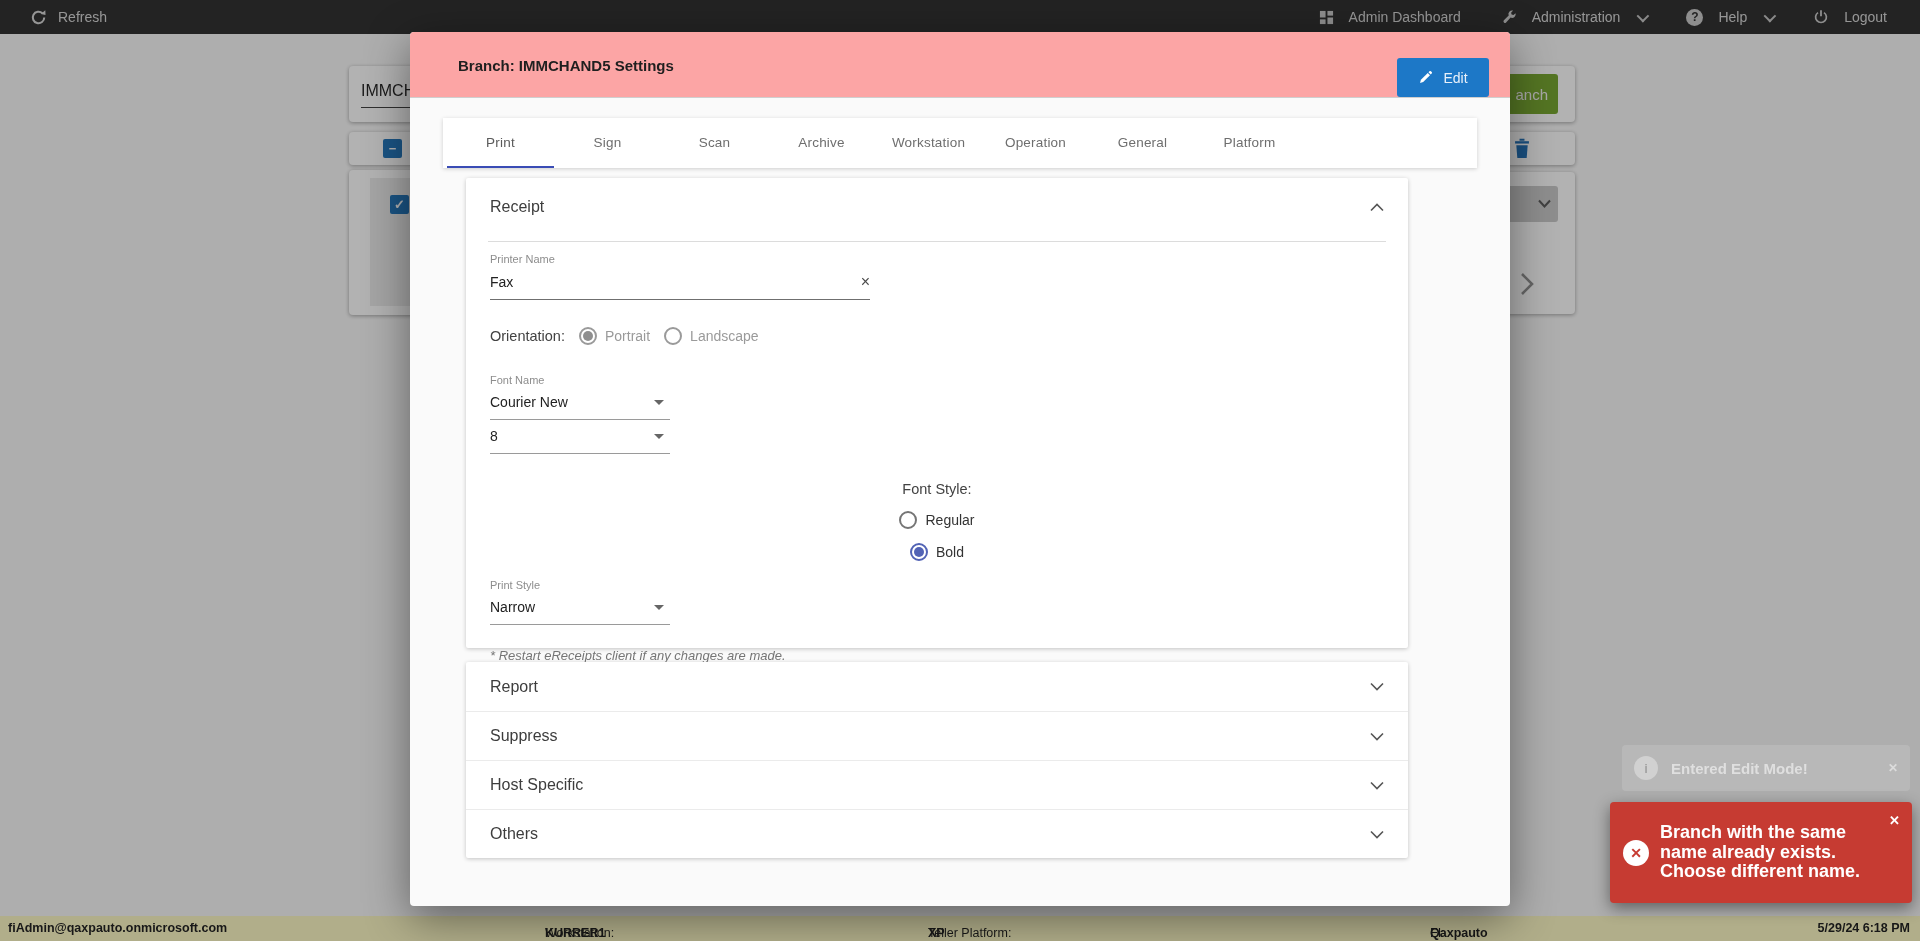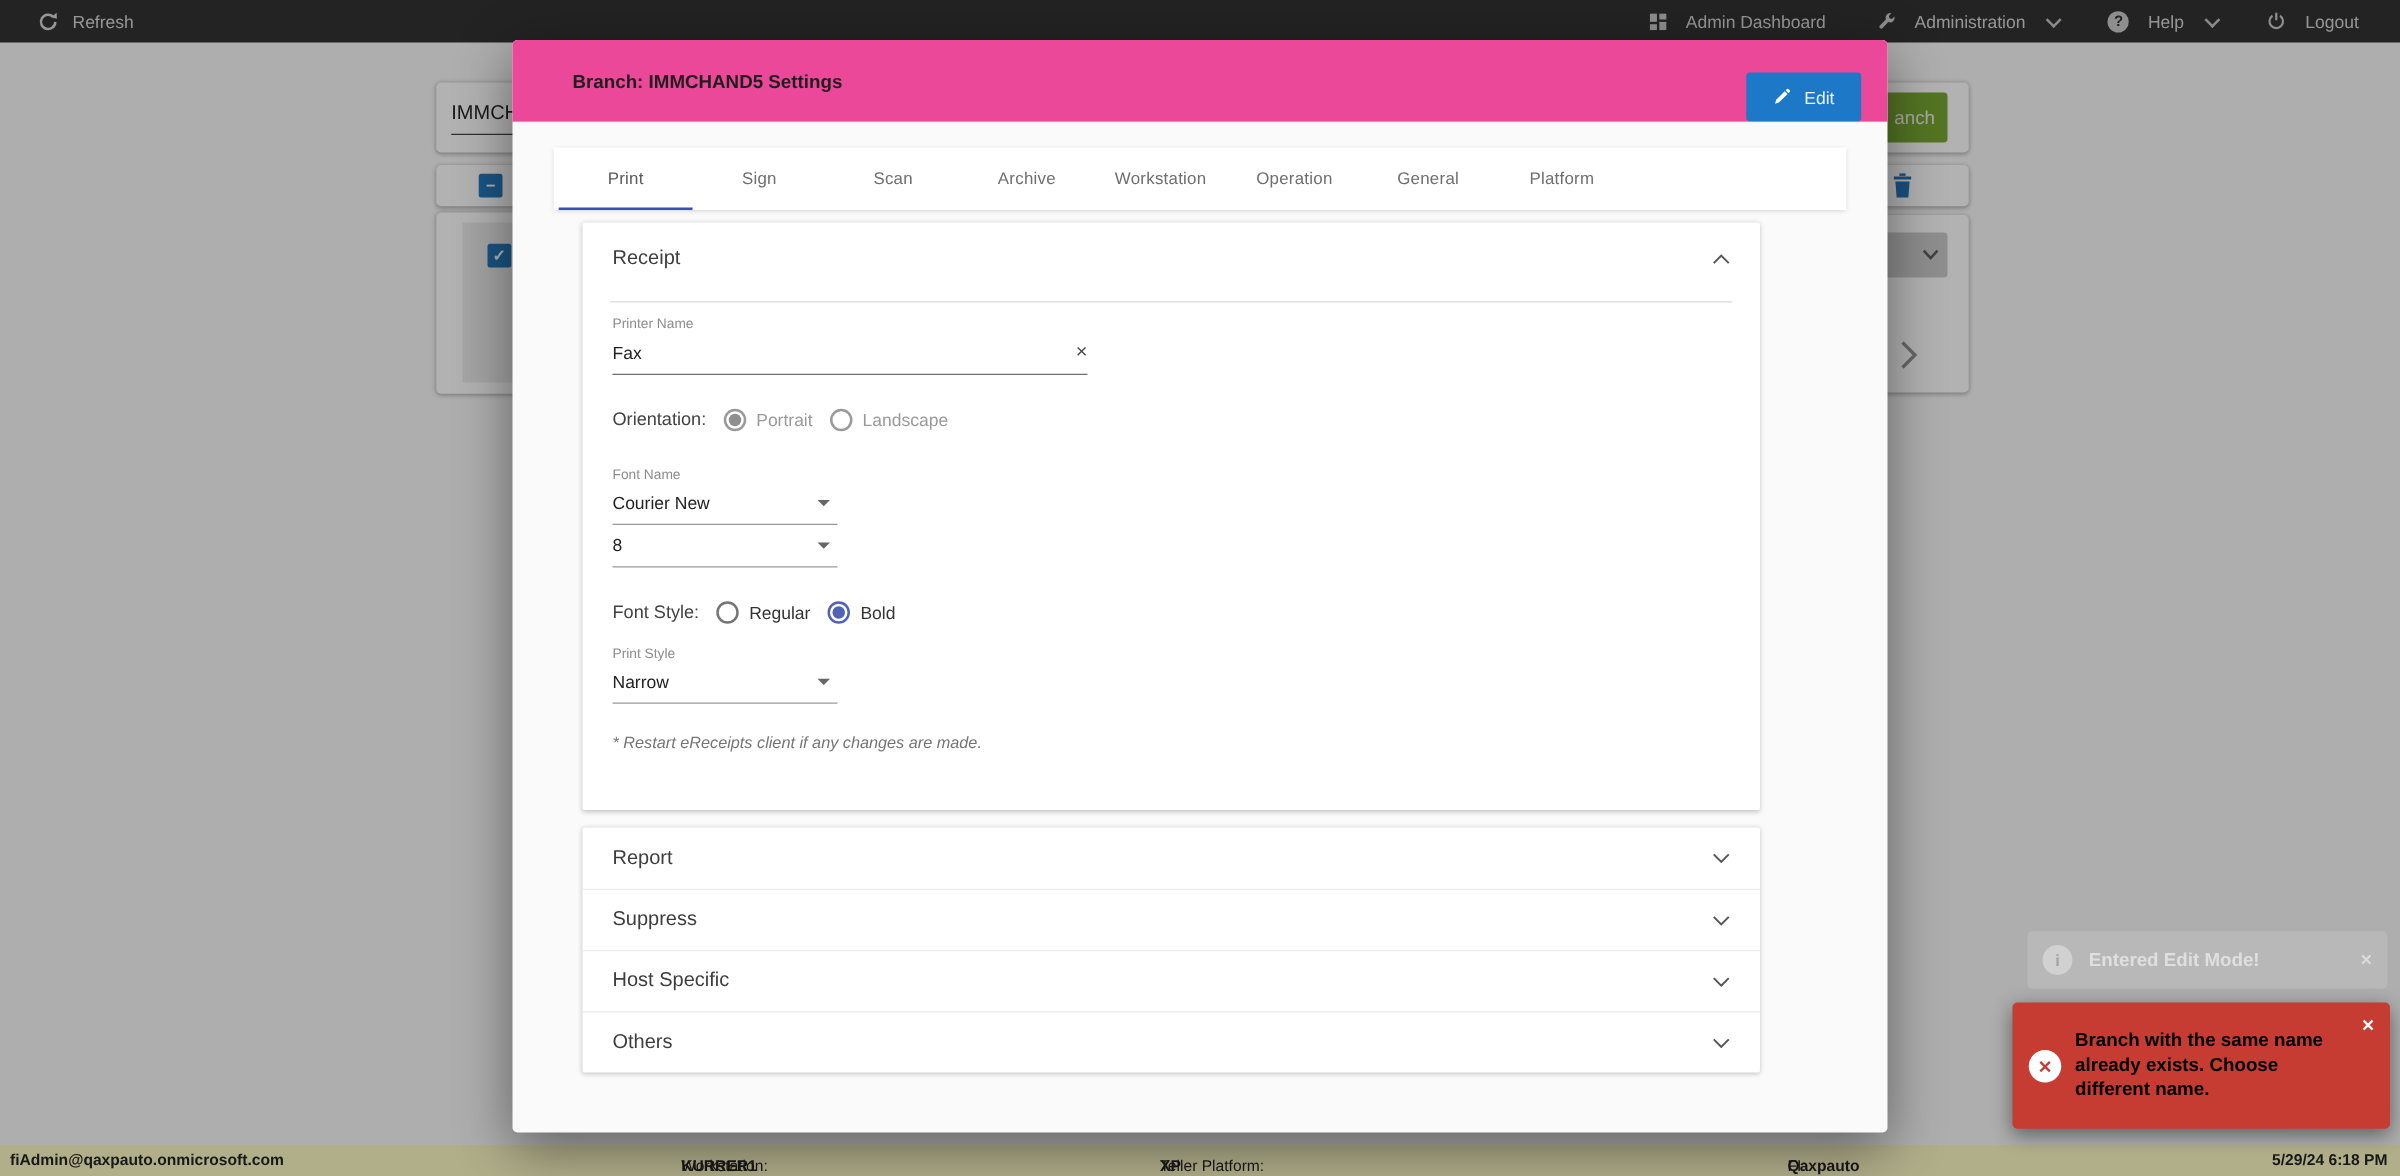--- a/index.html
+++ b/index.html
@@ -46,21 +46,21 @@
     border-radius:3px; }
   #bgR3 .mini-select svg { position:absolute; right:7px; top:13px; }
   #bgR3 .next-arrow { position:absolute; left:18px; top:100px; }
 
   
   .overlay { position:absolute; inset:0; background:rgba(20,20,20,0.33); z-index:10; }
 
   
   .modal { position:absolute; left:410px; top:32px; width:1100px; height:874px; background:#fafafa;
     border-radius:4px; box-shadow:0 12px 45px rgba(0,0,0,.45); z-index:20; }
-  .modal-header { position:absolute; top:0; left:0; right:0; height:66px; background:#ec4899;
+  .modal-header { position:absolute; top:0; left:0; right:0; height:66px; background:#fca5a5;
     border-bottom:1px solid #cfcfcf; border-radius:4px 4px 0 0;text-decoration:underline; }
   .modal-title { position:absolute; left:48px; top:25px; font-size:15px; font-weight:bold; color:#1f1f1f; }
   .edit-btn { position:absolute; right:21px; top:26px; width:92px; height:39px; background:#1d78c7;
     border:none; border-radius:3px; color:#e9f1fa; font-size:14px; display:flex; align-items:center;
     justify-content:center; gap:10px; cursor:pointer; }
 
   .tabs-card { position:absolute; left:33px; top:86px; width:1034px; height:50px; background:#fff;
     box-shadow:0 1px 4px rgba(0,0,0,.18); display:flex; padding-left:4px; }
   .tab { width:107px; display:flex; align-items:center; justify-content:center; font-size:13.5px;
     color:#6e6e6e; border-bottom:2px solid transparent; cursor:pointer; letter-spacing:.2px; }
@@ -86,21 +86,21 @@
   .radio-opt { display:flex; align-items:center; gap:8px; }
   .radio-lbl { font-size:14px; color:#9a9a9a; }
   .radio-lbl.dark { color:#333; }
   .sel-label-1 { margin-top:29px; }
   .sel-label-2 { margin-top:33px; }
   .sel-label-3 { margin-top:18px; }
   .select-field { width:180px; display:flex; align-items:center; justify-content:space-between;
     border-bottom:1px solid #9a9a9a; padding:5px 0 9px 0; font-size:14px; color:#222; margin-top:3px; cursor:pointer; }
   .sel-arrow { width:0; height:0; border-left:5px solid transparent; border-right:5px solid transparent;
     border-top:5px solid #666; margin-right:6px; }
-  .style-row { margin-top:27px; }
+  .style-row { margin-top:27px;flex-direction:column; }
   .note { margin-top:23px; font-size:13px; font-style:italic; color:#757575; }
 
   .sections-card { position:absolute; left:56px; top:630px; width:942px; background:#fff;
     box-shadow:0 1px 4px rgba(0,0,0,.22); border-radius:2px; }
   .acc-row { height:49px; display:flex; align-items:center; justify-content:space-between;
     padding:0 24px; font-size:16px; color:#3d3d3d; cursor:pointer; border-top:1px solid #ebebeb; }
   .acc-row:first-child { border-top:none; }
 
   
   .toast-faded { position:absolute; left:1622px; top:745px; width:288px; height:46px; z-index:30;
@@ -109,21 +109,21 @@
   .toast-faded .icirc { width:24px; height:24px; border-radius:50%; background:rgba(255,255,255,0.35);
     color:rgba(120,120,120,0.5); display:flex; align-items:center; justify-content:center;
     font-size:13px; font-weight:bold; flex:none; }
   .toast-faded .x { margin-left:auto; font-size:12px; color:rgba(255,255,255,0.5); cursor:pointer; }
 
   .toast-error { position:absolute; left:1610px; top:802px; width:302px; height:101px; z-index:30;
     background:#c63b32; border-radius:4px; box-shadow:0 5px 16px rgba(0,0,0,.45);
     display:flex; align-items:center; gap:11px; padding:12px 30px 12px 13px; }
   .err-circ { width:26px; height:26px; border-radius:50%; background:#fff; color:#c63b32;
     font-size:14px; font-weight:bold; display:flex; align-items:center; justify-content:center; flex:none; }
-  .err-text { color:#000000; font-weight:bold; font-size:15px; line-height:19.5px; width:218px; }
+  .err-text { color:#ffffff; font-weight:bold; font-size:18px; line-height:19.5px; width:218px; }
   .err-close { position:absolute; top:11px; right:12px; color:#fff; font-weight:bold; font-size:13px; cursor:pointer; }
 
   
   .footer { position:absolute; bottom:0; left:0; right:0; height:25px; background:#fef9c3;
     font-size:12.5px; color:#1a1a1a; z-index:5; }
   .footer span { position:absolute; top:5px; white-space:nowrap; }
   .f-user { left:8px; font-weight:bold; }
   .f-ws { left:545px; }
   .f-tp { left:928px; }
   .f-fi { left:1430px; }

